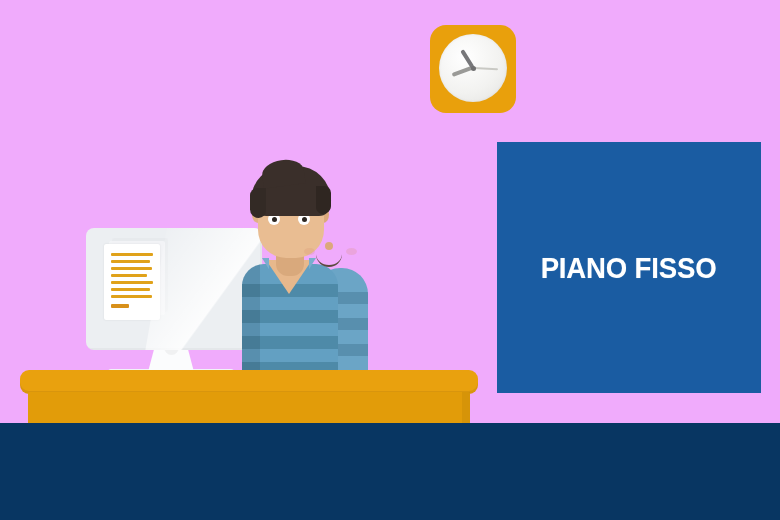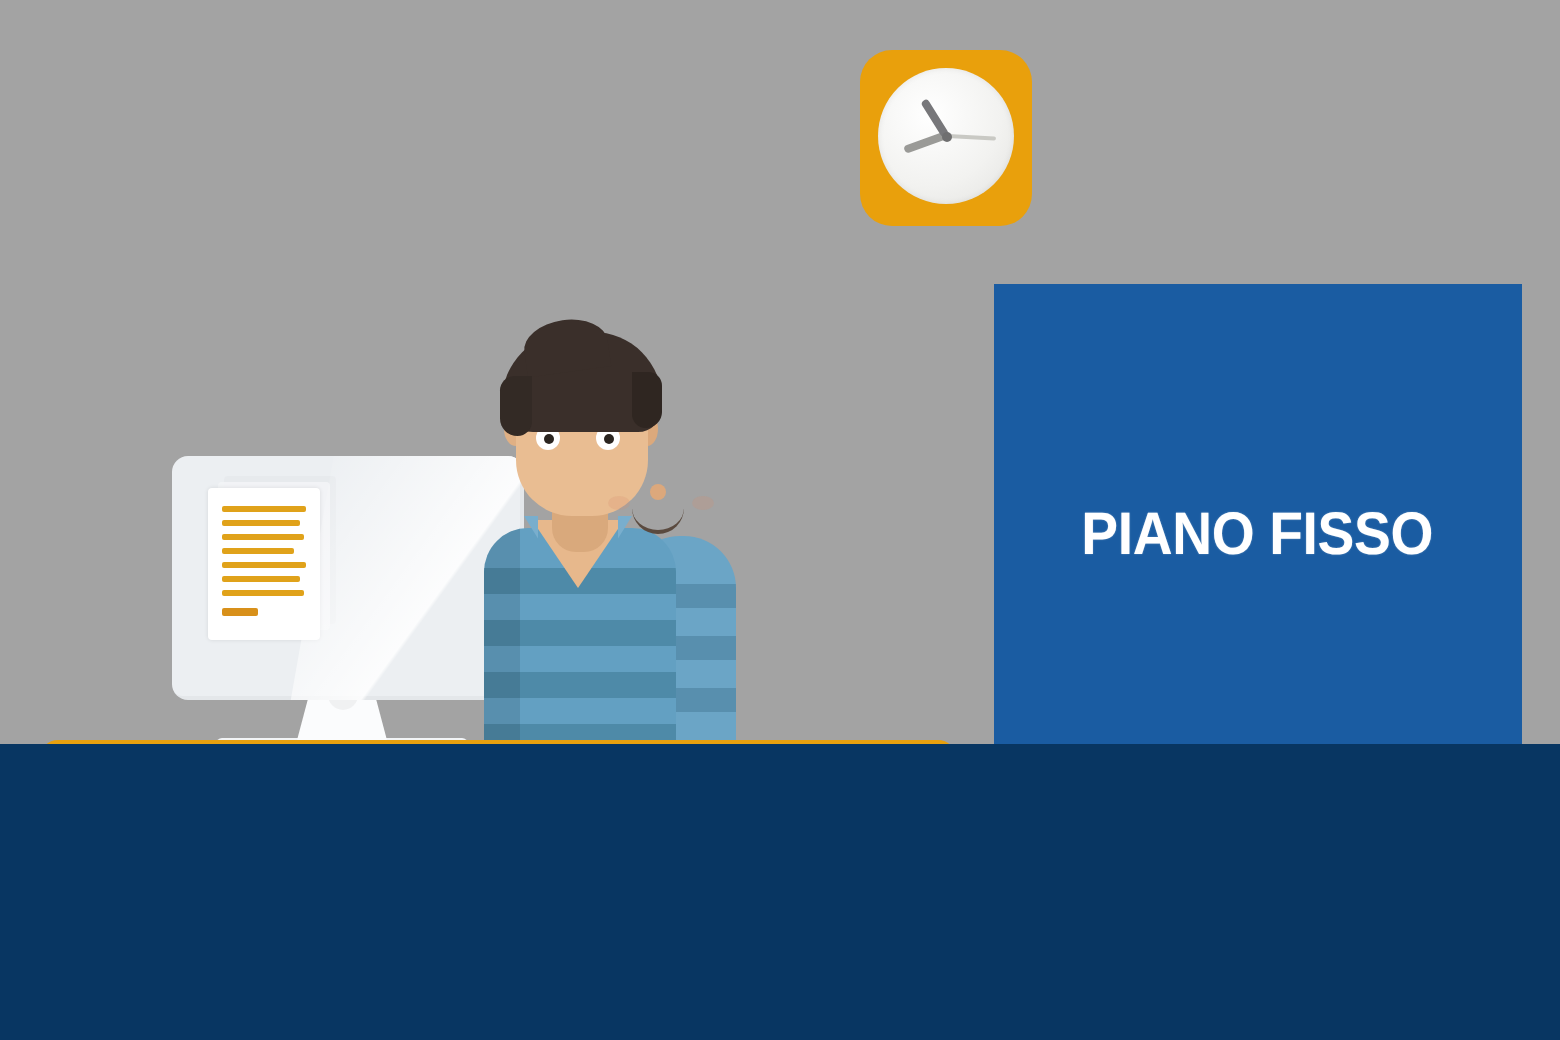--- a/index.html
+++ b/index.html
@@ -1,23 +1,23 @@
 <!DOCTYPE html>
 <html><head>
 <meta charset="utf-8">
 <title>Piano Fisso</title>
 <style>
   html,body{margin:0;padding:0;background:#083662;}
   body{font-family:"Liberation Sans", sans-serif;}
 
   #scene{
     position:relative;
-    width:780px;height:372px;
+    width:780px;height:423px;
     overflow:hidden;
-    background:#a3a3a3;
+    background:#f0abfc;
     text-align:right;
   }
 
   
   #clock{
     position:absolute;left:430px;top:25px;width:86px;height:88px;
     background:#e9a00c;border-radius:16px;
   }
   #clock .face{
     position:absolute;left:9px;top:9px;width:68px;height:68px;

